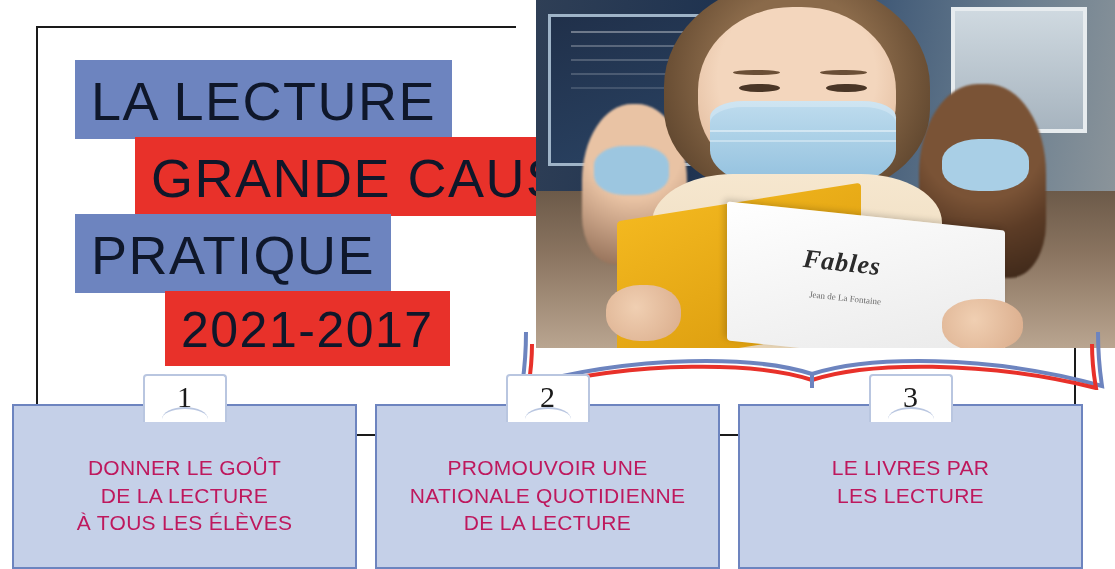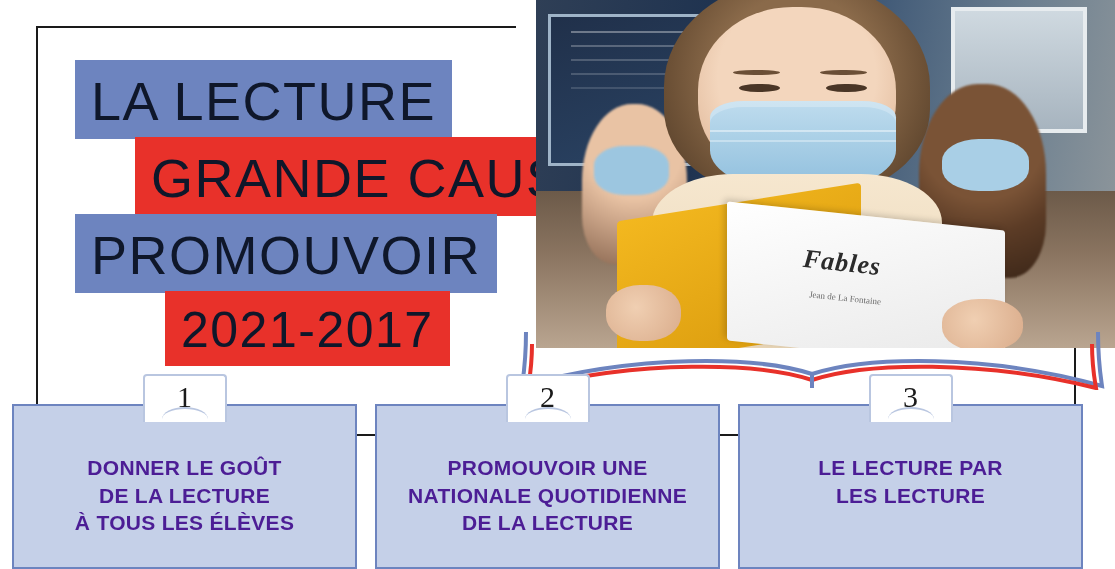--- a/index.html
+++ b/index.html
@@ -276,41 +276,41 @@
     color: #1a1a1a;
   }
   .card-tab .notch {
     position: absolute;
     left: 50%; transform: translateX(-50%);
     bottom: 3px; width: 46px; height: 10px;
     border-top: 2px solid #b9c6e0;
     border-radius: 50% 50% 0 0 / 100% 100% 0 0;
   }
   .card-text {
-    color: #4c1d95;
-    font-weight: bold;
+    color: #be185d;
+    font-weight: normal;
     font-size: 21px;
     line-height: 1.32;
     letter-spacing: .3px;
     padding: 0 10px;
   }
 </style>
 </head>
 <body>
 
 <div class="frame-top"></div>
 <div class="frame-left"></div>
 <div class="frame-bottom"></div>
 <div class="frame-right"></div>
 
 <div class="title-block">
   <div class="title-rows">
     <span class="title-line tl-1">LA LECTURE</span>
     <span class="title-line tl-2">GRANDE CAUSE</span>
-    <span class="title-line tl-3">PROMOUVOIR</span>
+    <span class="title-line tl-3">PRATIQUE</span>
     <span class="title-line tl-4">2021-2017</span>
   </div>
 </div>
 
 <div class="book-area">
   <div class="photo">
     <div class="wall"></div>
     <div class="board"></div>
     <div class="board-lines"></div>
     <div class="poster"></div>
@@ -368,18 +368,18 @@
       <div>DE LA LECTURE</div>
     </div>
   </div>
 
   <div class="card">
     <div class="card-tab">
       <div class="num">3</div>
       <div class="notch"></div>
     </div>
     <div class="card-text">
-      <div>LE LECTURE PAR</div>
+      <div>LE LIVRES PAR</div>
       <div>LES LECTURE</div>
     </div>
   </div>
 
 </div>
 
 </body></html>

